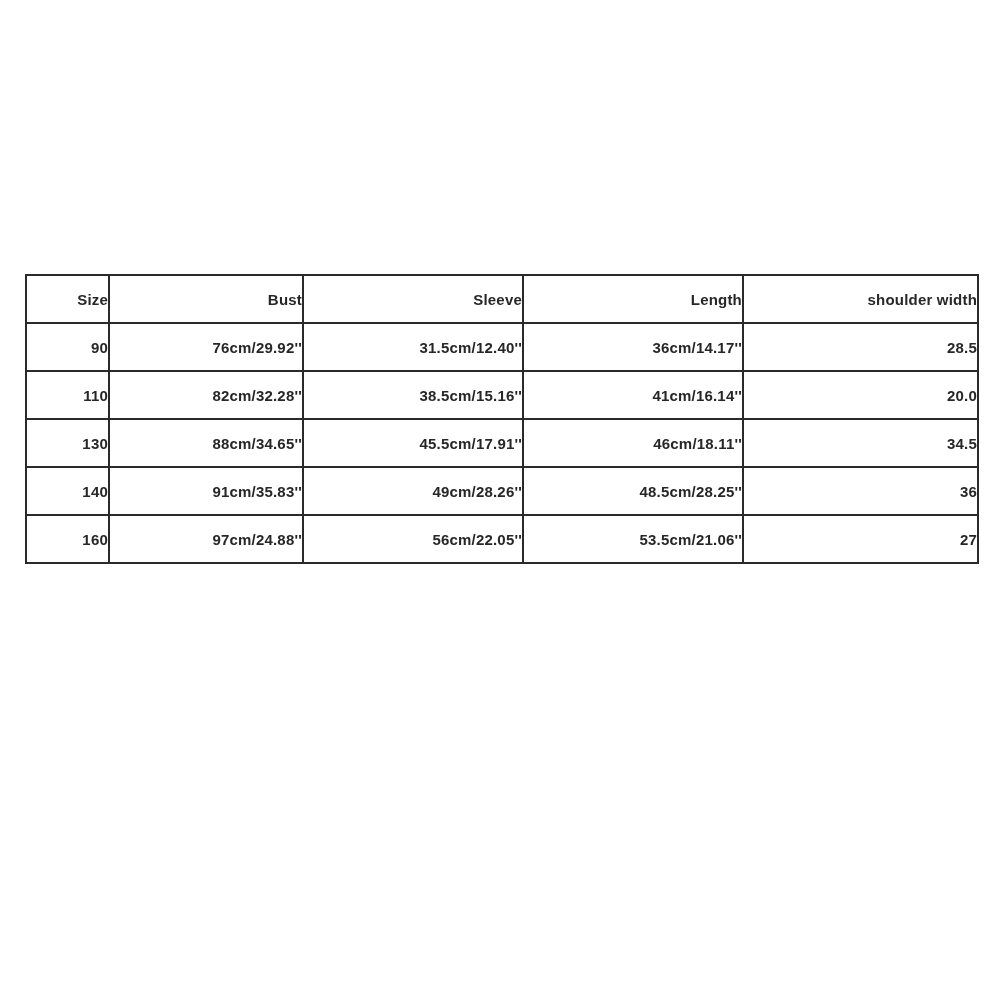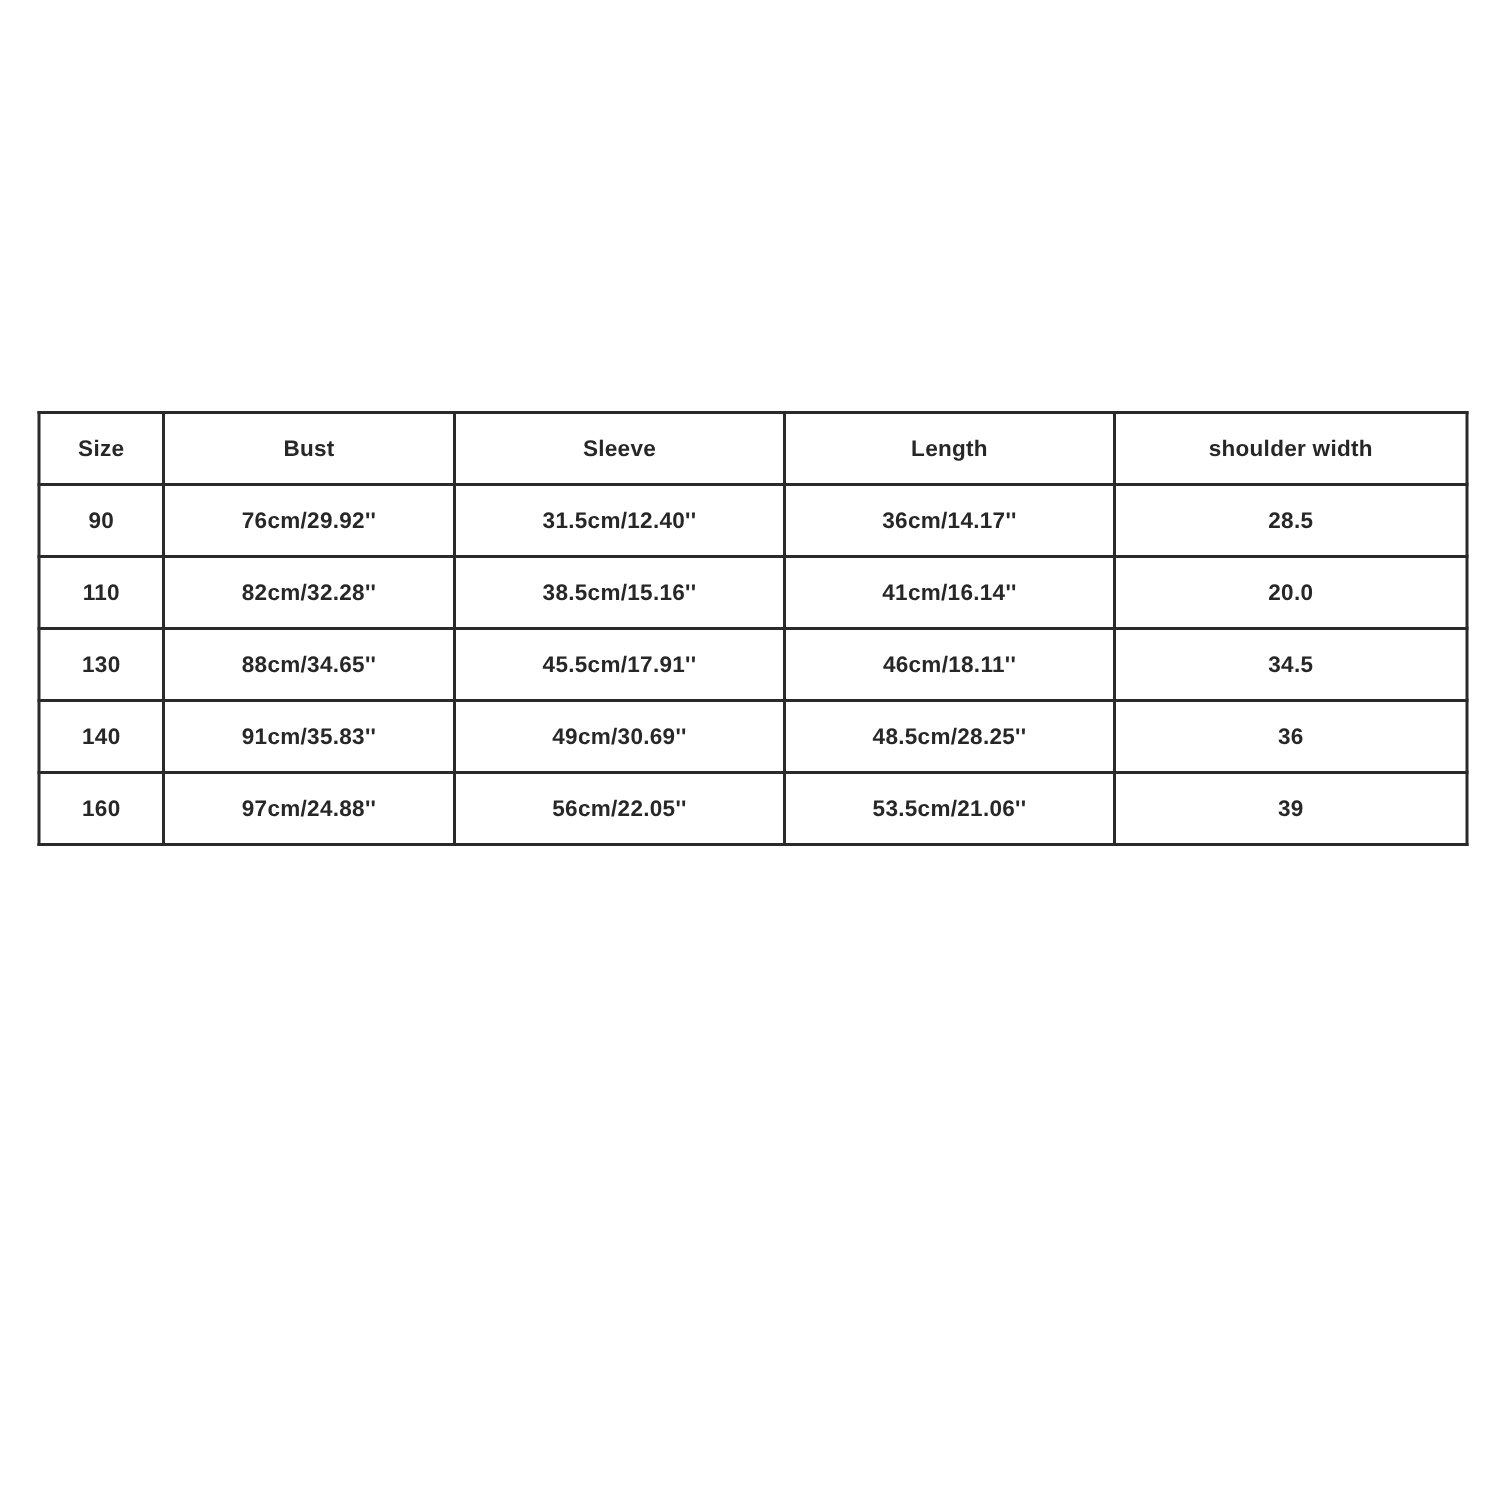--- a/index.html
+++ b/index.html
@@ -19,21 +19,21 @@
     table-layout:fixed;
   }
   col.c-size{width:83px;}
   col.c-bust{width:194px;}
   col.c-sleeve{width:220px;}
   col.c-length{width:220px;}
   col.c-shoulder{width:235px;}
   th,td{
     border:2px solid #2a2a2a;
     height:46px;
-    text-align:center;
+    text-align:right;
     vertical-align:middle;
     font-size:15px;
     font-weight:bold;
     color:#272727;
     padding:0;
     letter-spacing:0.2px;
   }
 </style>
 </head>
 <body>
@@ -74,26 +74,26 @@
         <tr>
           <td>130</td>
           <td>88cm/34.65''</td>
           <td>45.5cm/17.91''</td>
           <td>46cm/18.11''</td>
           <td>34.5</td>
         </tr>
         <tr>
           <td>140</td>
           <td>91cm/35.83''</td>
-          <td>49cm/30.69''</td>
+          <td>49cm/28.26''</td>
           <td>48.5cm/28.25''</td>
           <td>36</td>
         </tr>
         <tr>
           <td>160</td>
           <td>97cm/24.88''</td>
           <td>56cm/22.05''</td>
           <td>53.5cm/21.06''</td>
-          <td>39</td>
+          <td>27</td>
         </tr>
       </tbody>
   </table>
 </div>
 
 </body></html>

